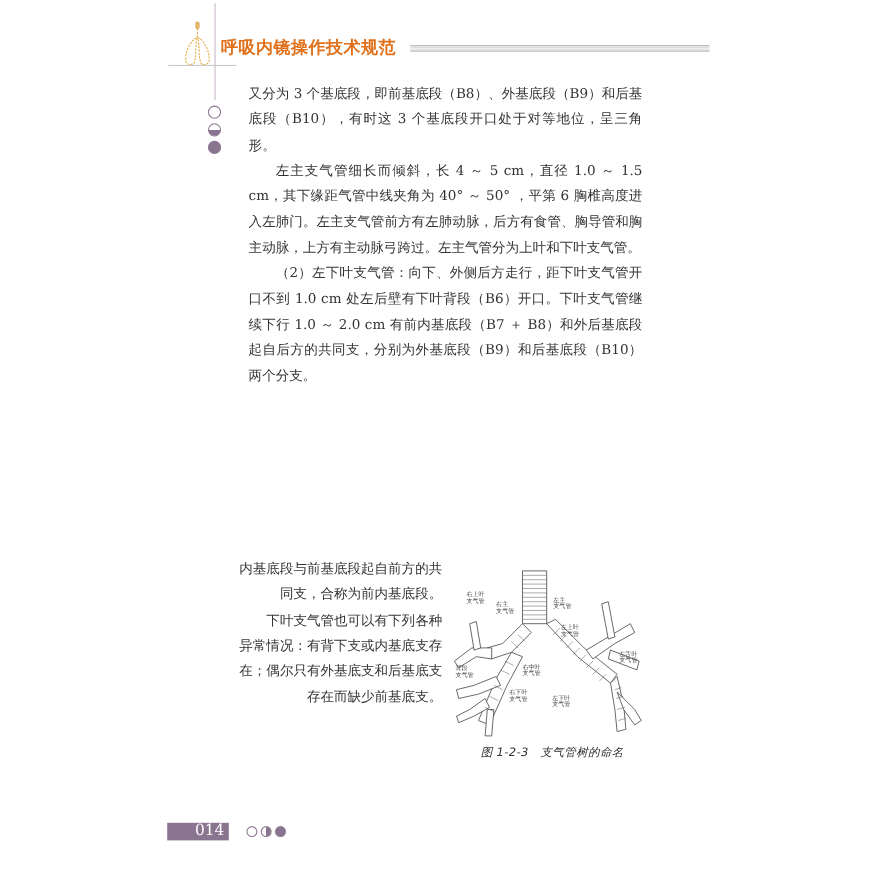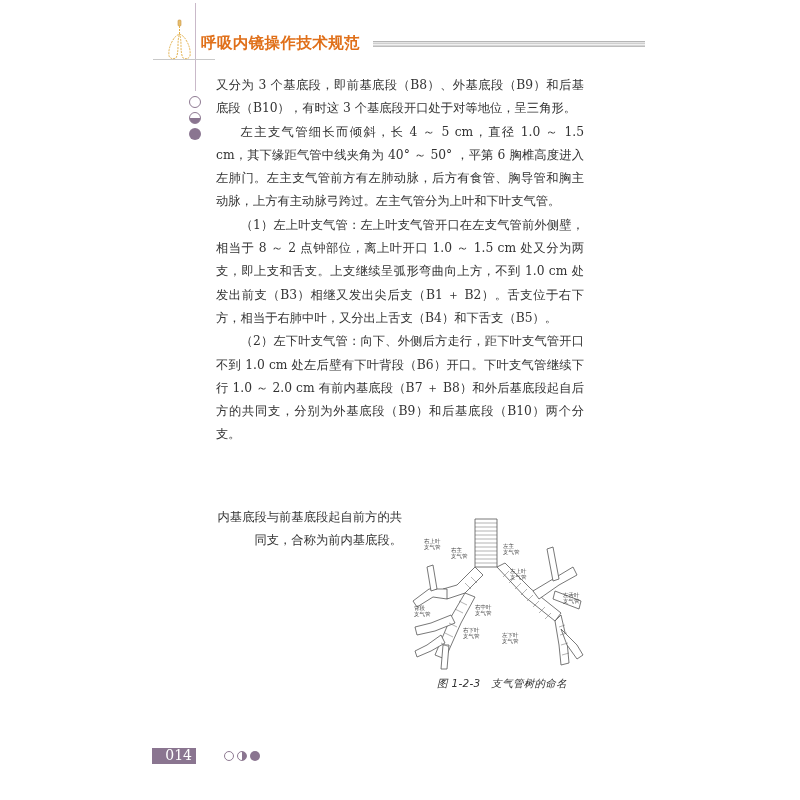--- a/index.html
+++ b/index.html
@@ -14,30 +14,30 @@
   .header-rule { position: absolute; left: 373px; top: 41px; width: 272px; height: 9px; }
   .header-rule div { height: 1px; }
 
   .dots-left { position: absolute; left: 189px; top: 96px; width: 14px; }
   .dot { width: 12px; height: 12px; border-radius: 50%; margin-bottom: 4px; }
   .dot.empty { border: 1px solid #8e7a92; background: #fff; }
   .dot.half { border: 1px solid #8e7a92; background: linear-gradient(to bottom, #fff 50%, #8a7590 50%); }
   .dot.full { background: #8a7590; }
 
   .text-block { position: absolute; left: 216px; top: 74px; width: 368px; font-size: 12.3px; line-height: 23.3px; color: #333; }
-  .text-block p { text-align: justify; text-align-last: left; }
+  .text-block p { text-align: justify; text-align-last: left; margin-left: 10px; }
   .indent { text-indent: 2em; }
 
   .narrow-block { position: absolute; left: 216px; top: 506px; width: 186px; font-size: 12.3px; line-height: 23.3px; color: #333; text-align: right; }
 
   .figure { position: absolute; left: 405px; top: 505px; width: 192px; height: 165px; }
   .fig-caption { position: absolute; left: 437px; top: 677px; font-family: "DejaVu Sans", "Liberation Sans", sans-serif; font-size: 10.5px; color: #333; letter-spacing: 0.3px; font-style: italic; }
   .fig-label { position: absolute; font-family: "DejaVu Sans", "Liberation Sans", sans-serif; font-size: 5.5px; color: #444; line-height: 6px; white-space: nowrap; }
 
-  .footer-bar { position: absolute; left: 152px; top: 748px; width: 44px; height: 16px; background: #8a7590; }
+  .footer-bar { position: absolute; left: 152px; top: 748px; width: 56px; height: 16px; background: #8a7590; }
   .footer-num { position: absolute; right: 4px; top: -1px; color: #fff; font-size: 14px; font-family: "DejaVu Serif", serif; }
   .footer-dots { position: absolute; left: 224px; top: 751px; display: flex; gap: 3px; }
   .footer-dots .fd { width: 10px; height: 10px; border-radius: 50%; }
   .fd.empty { border: 1px solid #8e7a92; background: #fff; }
   .fd.half { border: 1px solid #8e7a92; background: linear-gradient(to right, #fff 50%, #8a7590 50%); }
   .fd.full { background: #8a7590; }
 </style>
 </head>
 <body>
 
@@ -62,26 +62,26 @@
 
 <div class="dots-left">
   <div class="dot empty"></div>
   <div class="dot half"></div>
   <div class="dot full"></div>
 </div>
 
 <div class="text-block">
   <p>又分为 3 个基底段，即前基底段（B8）、外基底段（B9）和后基底段（B10），有时这 3 个基底段开口处于对等地位，呈三角形。</p>
   <p class="indent">左主支气管细长而倾斜，长 4 ～ 5 cm，直径 1.0 ～ 1.5 cm，其下缘距气管中线夹角为 40° ～ 50° ，平第 6 胸椎高度进入左肺门。左主支气管前方有左肺动脉，后方有食管、胸导管和胸主动脉，上方有主动脉弓跨过。左主气管分为上叶和下叶支气管。</p>
-  <p class="indent">（1）左上叶支气管：左上叶支气管开口在左支气管前外侧壁，相当于 8 ～ 2 点钟部位，离上叶开口 1.0 ～ 1.5 cm 处又分为两支，即上支和舌支。上支继续呈弧形弯曲向上方，不到 1.0 cm 处发出前支（B3）相继又发出尖后支（B1 ＋ B2）。舌支位于右下方，相当于右肺中叶，又分出上舌支（B4）和下舌支（B5）。</p>
   <p class="indent">（2）左下叶支气管：向下、外侧后方走行，距下叶支气管开口不到 1.0 cm 处左后壁有下叶背段（B6）开口。下叶支气管继续下行 1.0 ～ 2.0 cm 有前内基底段（B7 ＋ B8）和外后基底段起自后方的共同支，分别为外基底段（B9）和后基底段（B10）两个分支。</p>
 </div>
 
 <div class="narrow-block">
   <p>内基底段与前基底段起自前方的共同支，合称为前内基底段。</p>
+  <p class="indent">下叶支气管也可以有下列各种异常情况：有背下支或内基底支存在；偶尔只有外基底支和后基底支存在而缺少前基底支。</p>
 </div>
 
 <div>
   <svg class="figure" viewBox="0 0 192 165">
     <g fill="#fff" stroke="#555" stroke-width="0.8">
 
       <path d="M70 14 L92 14 L92 62 L70 62 Z"></path>
 
       <path d="M70 62 L52 80 L38 84 L42 94 L60 88 L78 70 Z"></path>
 

